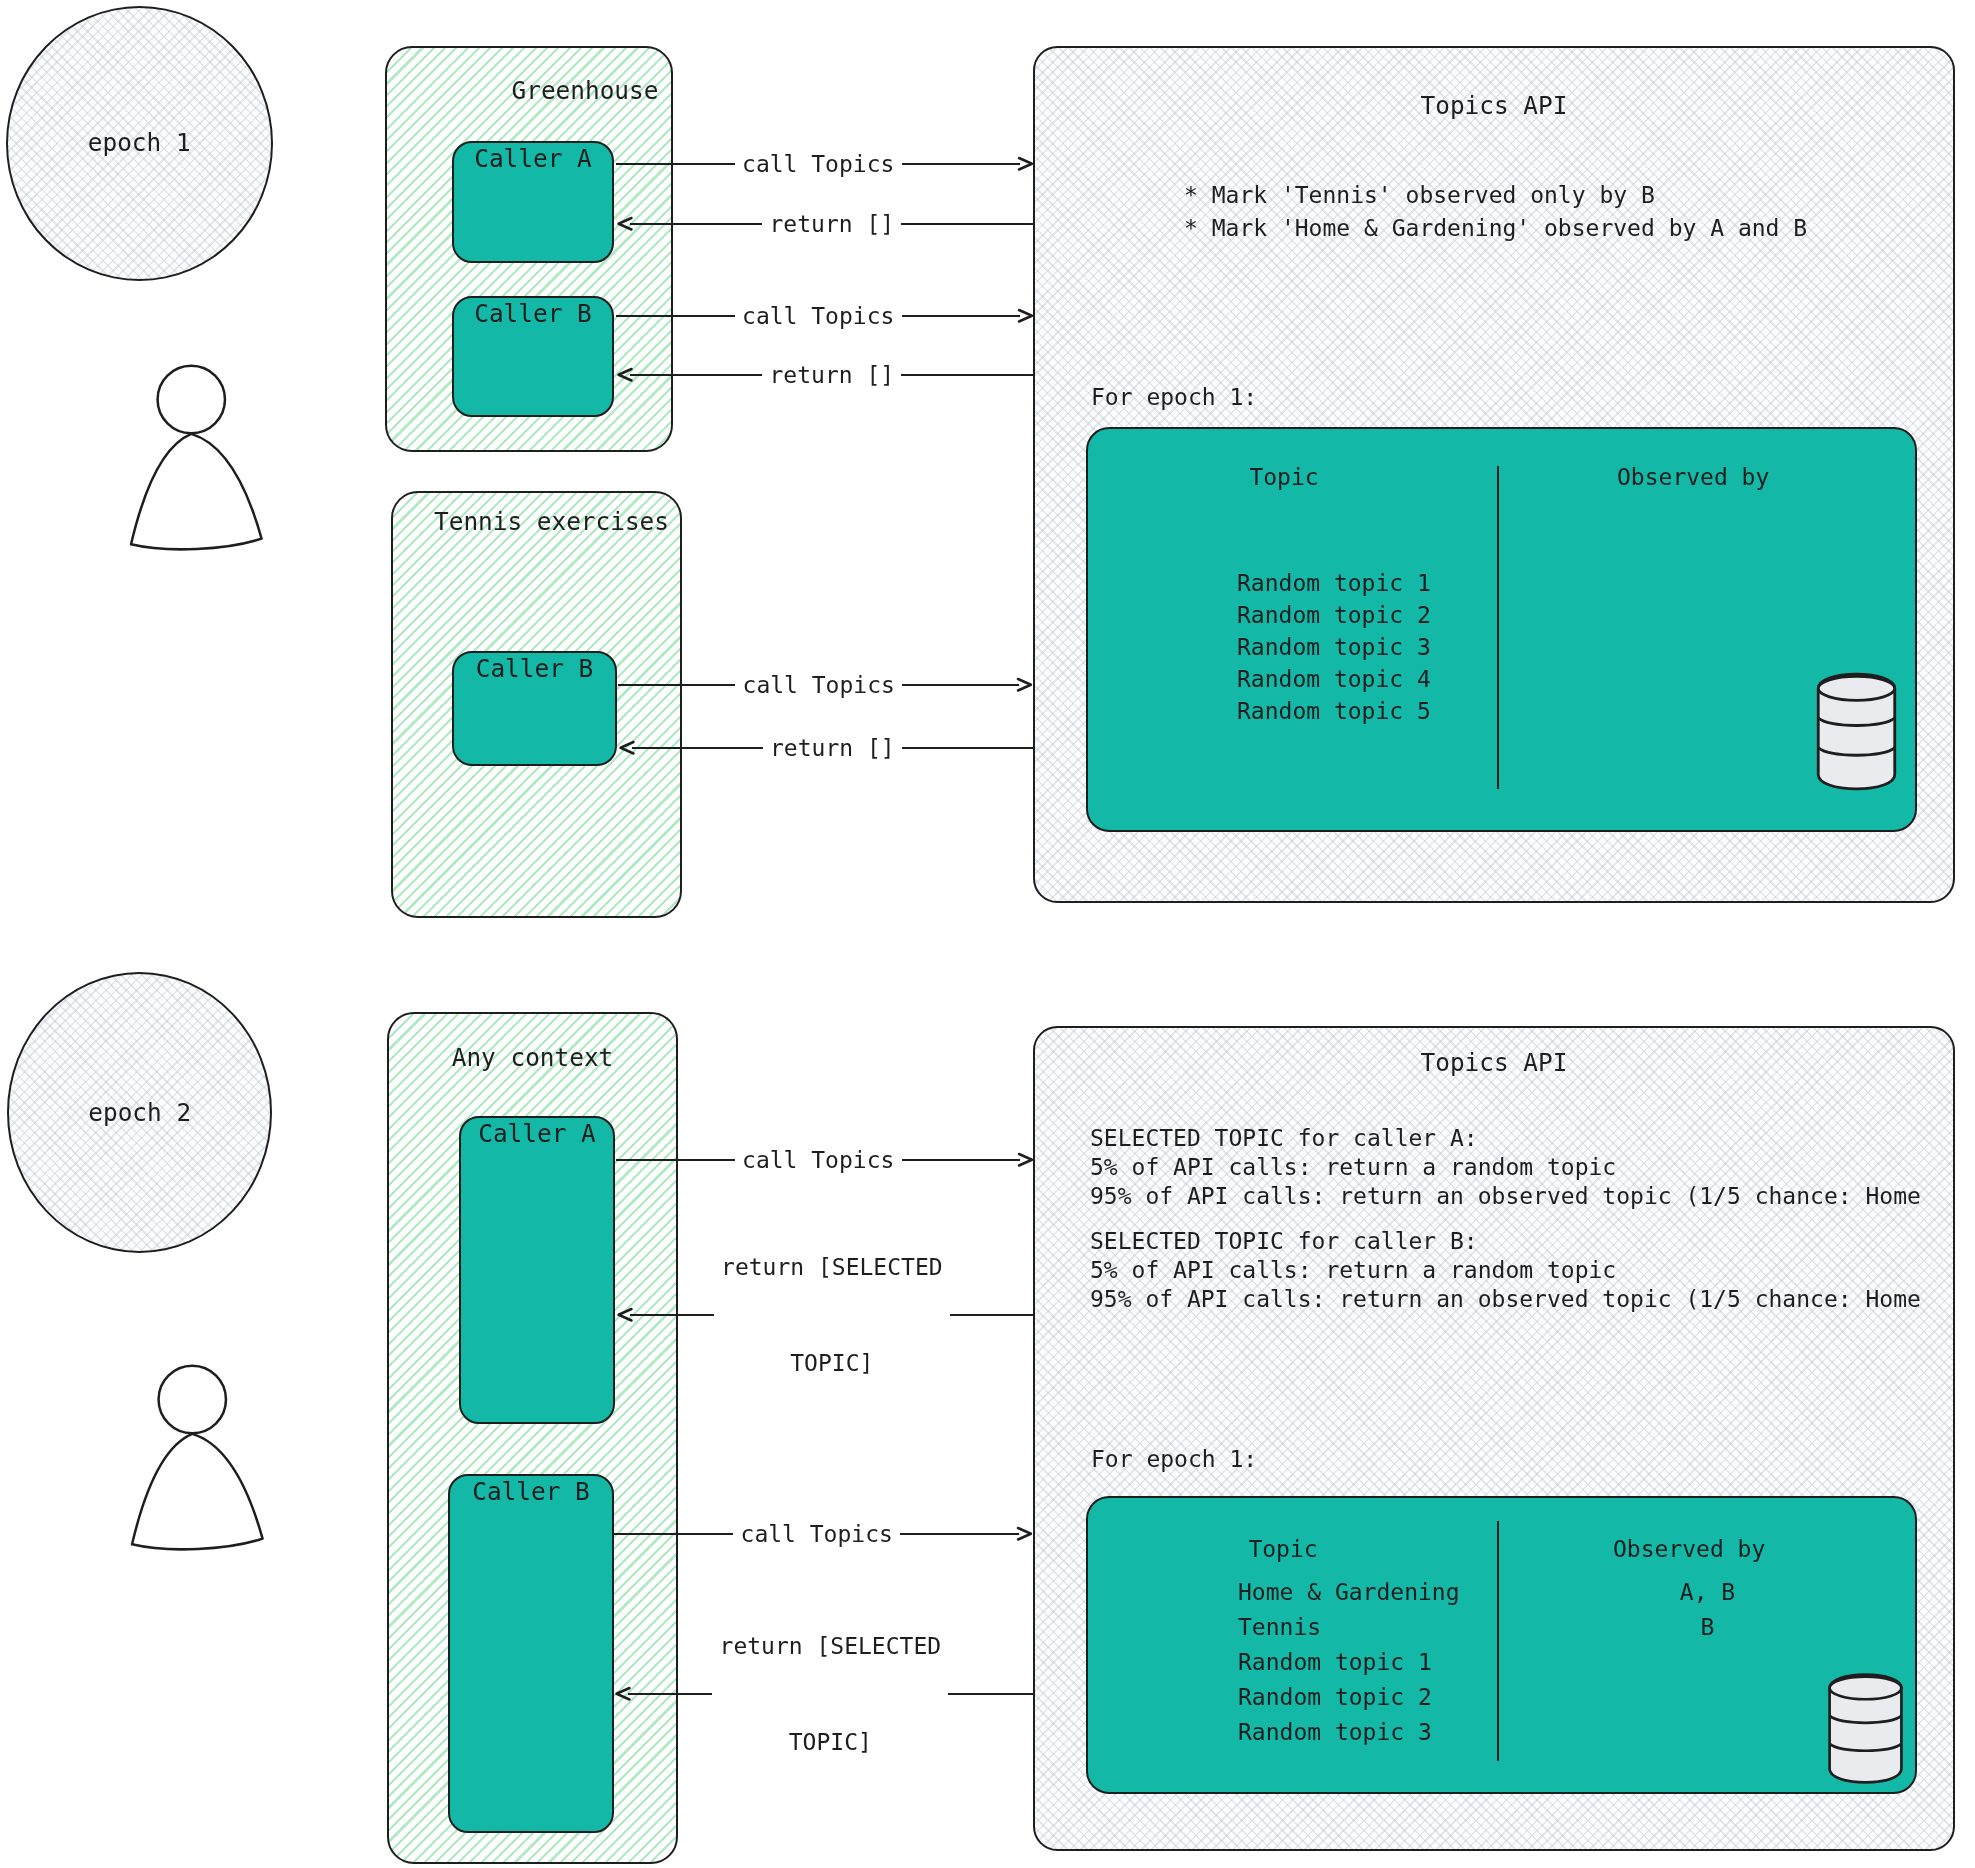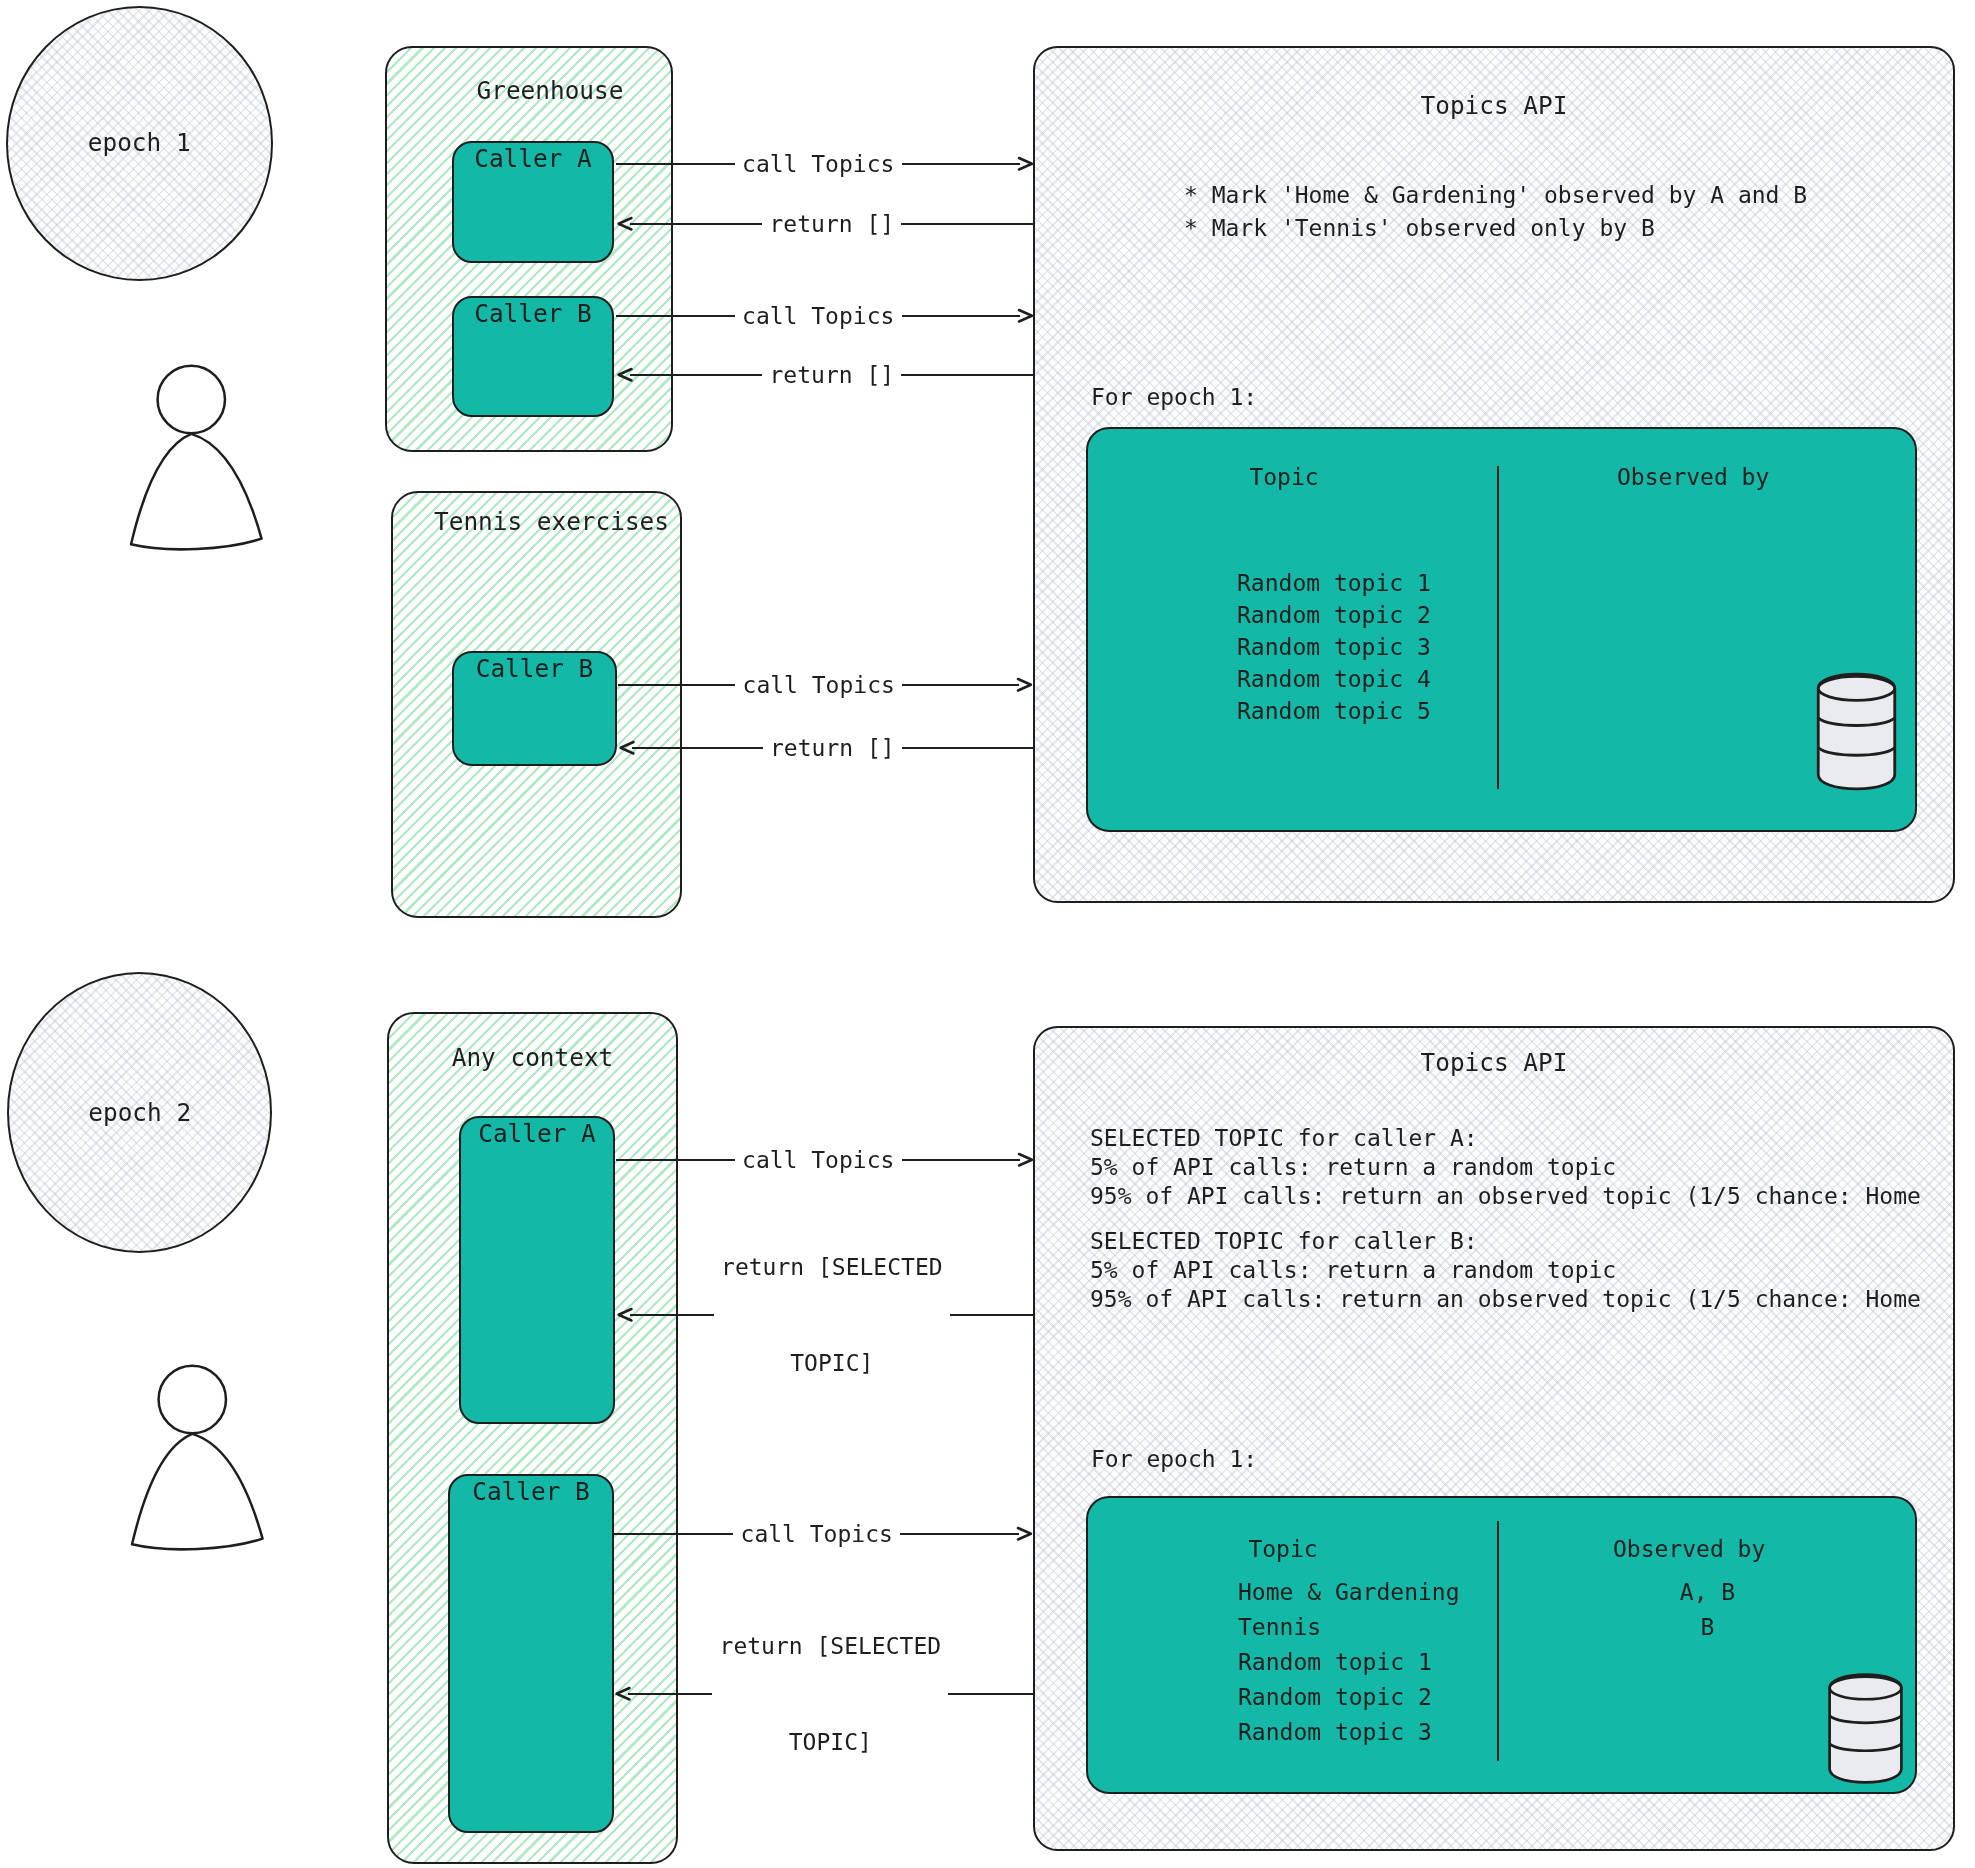--- a/index.html
+++ b/index.html
@@ -62,39 +62,39 @@
   <div class="abs ellipse hatch-gray" style="left:5.7px;top:5.7px;width:267px;height:275px;">
     <div class="t-title">epoch 1</div>
   </div>
 
   <svg class="abs" style="left:121px;top:362px;" width="147" height="194" viewBox="0 0 205 270">
     <circle cx="98" cy="52" r="47" fill="#ffffff" stroke="#1e1e1e" stroke-width="3.5"></circle>
     <path d="M98 100 C 64 114, 36 160, 14 254 C 64 266, 148 262, 196 246 C 172 160, 138 112, 98 100 Z" fill="#ffffff" stroke="#1e1e1e" stroke-width="3.5" stroke-linejoin="round"></path>
   </svg>
 
   <div class="abs box hatch-green" style="left:385px;top:46px;width:288px;height:406px;"></div>
-  <div class="abs t-title t-center" style="left:385px;top:75px;width:330px;">Greenhouse</div>
+  <div class="abs t-title t-center" style="left:385px;top:75px;width:330px;padding-left:35px;">Greenhouse</div>
   <div class="abs white-box" style="left:452px;top:141px;width:162px;height:122px;">
     <div class="t-title">Caller A</div>
   </div>
   <div class="abs white-box" style="left:452px;top:296px;width:162px;height:121px;">
     <div class="t-title">Caller B</div>
   </div>
 
   <div class="abs box hatch-green" style="left:391px;top:491px;width:291px;height:427px;"></div>
   <div class="abs t-title t-center" style="left:406px;top:506px;width:291px;">Tennis exercises</div>
   <div class="abs white-box" style="left:452px;top:651px;width:165px;height:115px;">
     <div class="t-title">Caller B</div>
   </div>
 
   <div class="abs box hatch-gray" style="left:1033px;top:46px;width:922px;height:857px;border-radius:24.4px;"></div>
   <div class="abs t-title t-center" style="left:1033px;top:90px;width:922px;">Topics API</div>
   <div class="abs" style="left:1184px;top:179px;">
+    <div class="t-body" style="line-height:33px;">* Mark 'Tennis' observed only by B</div>
     <div class="t-body" style="line-height:33px;">* Mark 'Home &amp; Gardening' observed by A and B</div>
-    <div class="t-body" style="line-height:33px;">* Mark 'Tennis' observed only by B</div>
   </div>
   <div class="abs t-body" style="left:1091px;top:383px;">For epoch 1:</div>
 
   <div class="abs white-box" style="left:1086px;top:427px;width:831px;height:405px;border-radius:23px;"></div>
   <div class="abs t-body t-center" style="left:1207px;top:463px;width:154px;">Topic</div>
   <div class="abs t-body t-center" style="left:1617px;top:463px;width:152px;">Observed by</div>
   <div class="abs vdivider" style="left:1497px;top:466px;height:323px;"></div>
   <div class="abs rows" style="left:1201px;top:567px;font-size:23px;line-height:32px;">
     <div class="row">Random topic 1</div>
     <div class="row">Random topic 2</div>

